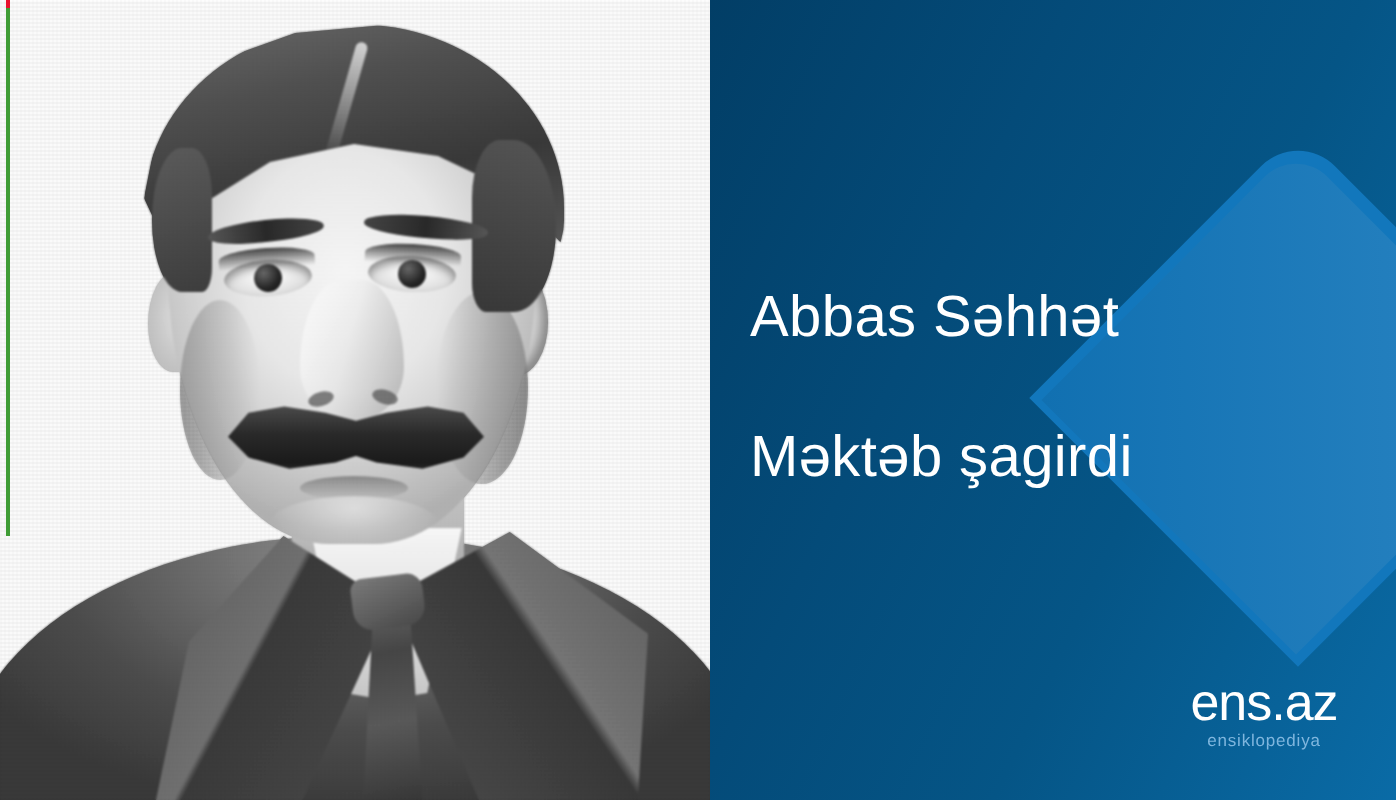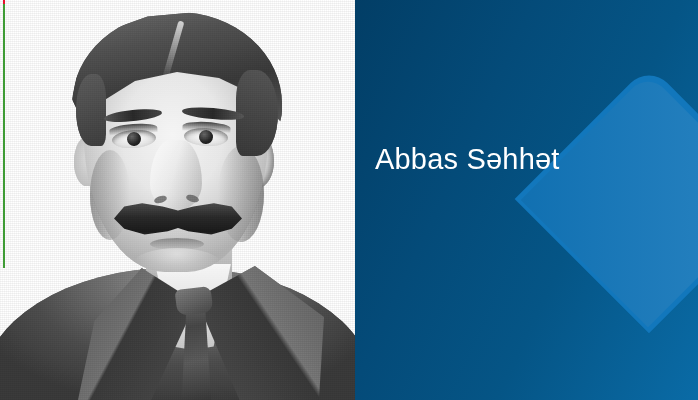--- a/index.html
+++ b/index.html
@@ -425,17 +425,22 @@
 
     <div id="flag-strip"></div>
   </div>
 
   <div id="blue-pane">
     <div id="chevron"></div>
     <div id="chevron-shade"></div>
 
     <div id="headline">
       <div class="hl-line">Abbas Səhhət</div>
+      <div class="hl-line">Məktəb şagirdi</div>
     </div>
 
+    <div id="logo">
+      <div id="logo-main">ens.az</div>
+      <div id="logo-sub">ensiklopediya</div>
+    </div>
   </div>
 
 </div>
 
 </body></html>

